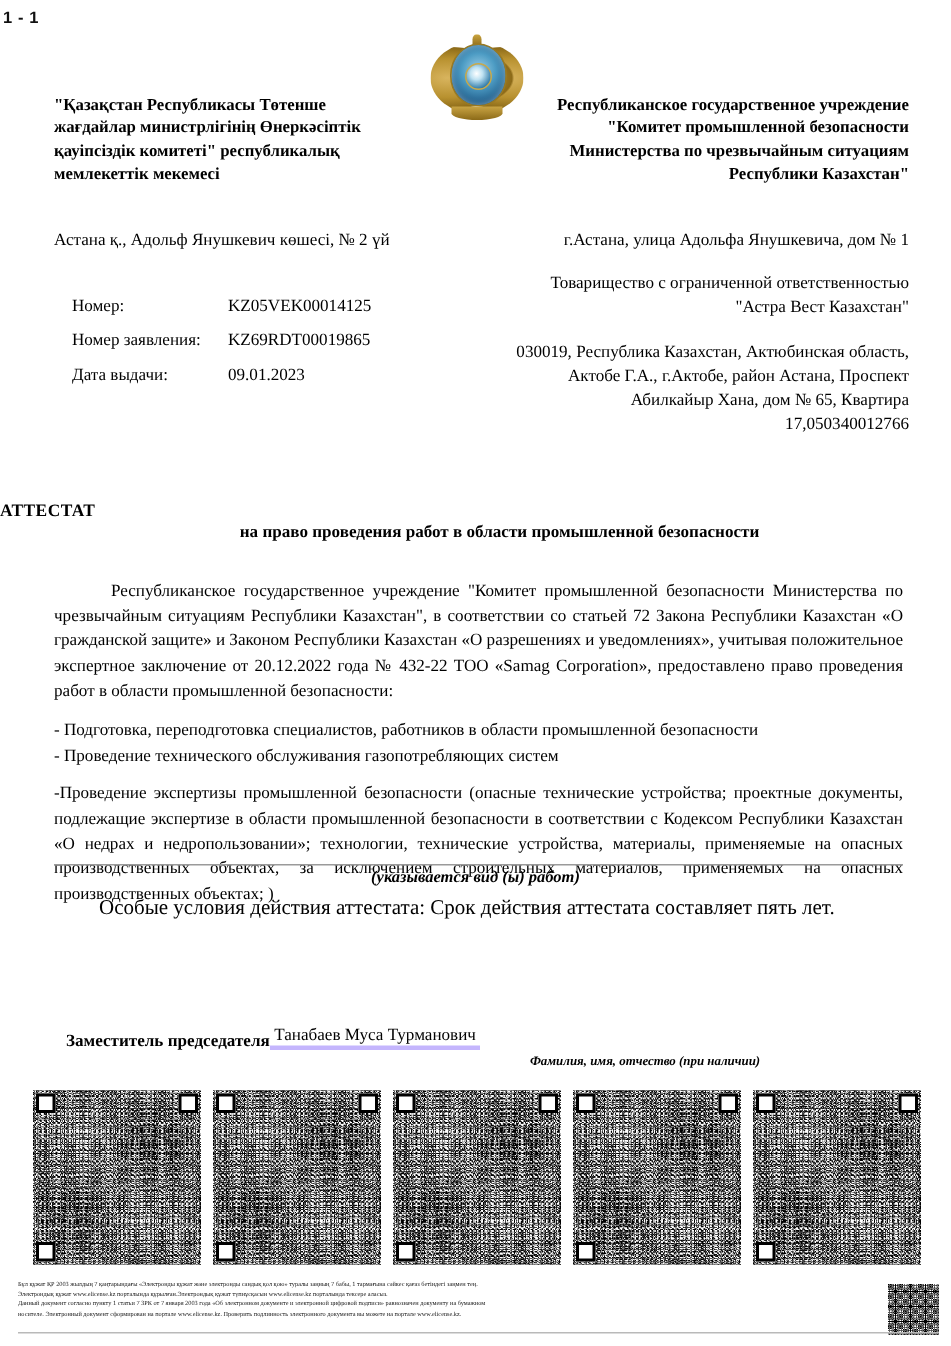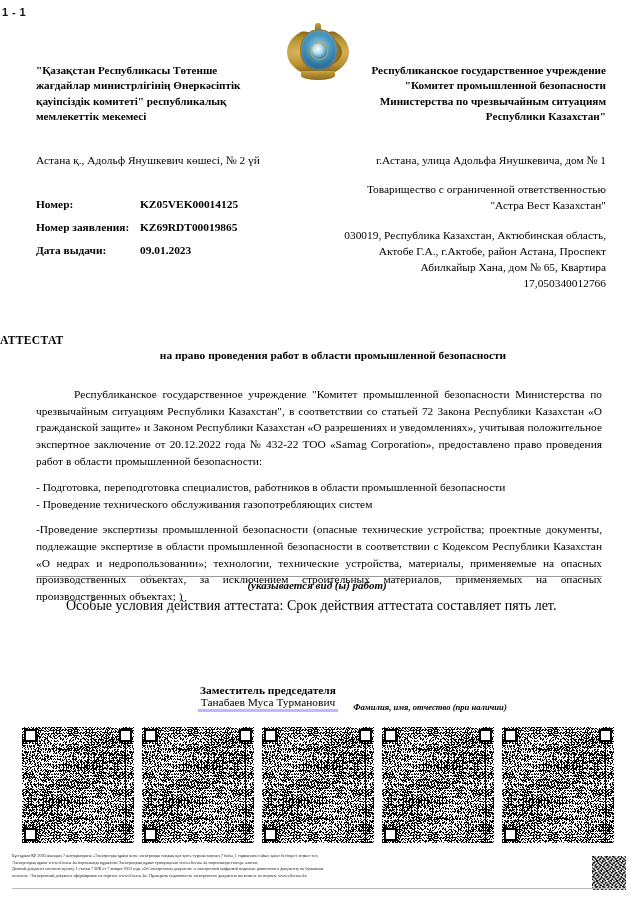--- a/index.html
+++ b/index.html
@@ -116,25 +116,24 @@
     position: absolute;
     left: 36px;
     top: 152px;
     width: 250px;
     font-size: 11.4px;
     line-height: 1.42;
     text-align: left;
   }
   .fields {
     position: absolute;
-    left: 36px;
+    left: 48px;
     top: 198px;
     width: 260px;
     font-size: 11.4px;
-    font-weight: bold;
   }
   .field-row {
     display: flex;
     align-items: baseline;
     margin-bottom: 11px;
   }
   .field-label {
     width: 104px;
     flex: 0 0 104px;
   }
@@ -223,27 +222,26 @@
     left: 36px;
     top: 598px;
     width: 566px;
     font-size: 14px;
     text-indent: 30px;
   }
 
   
   .sig-row {
     position: absolute;
-    left: 28px;
+    left: 44px;
     top: 684px;
     width: 480px;
     display: flex;
-    align-items: center;
-    font-size: 11.4px;
-    flex-direction: column;
+    align-items: flex-end;
+    font-size: 11.4px;
   }
   .sig-title {
     font-weight: 700;
   }
   .sig-name {
     margin-left: 0;
     border-bottom: 3px solid #c4b5fd;
     padding: 0 3px 1px 3px;
   }
   .sig-caption {

